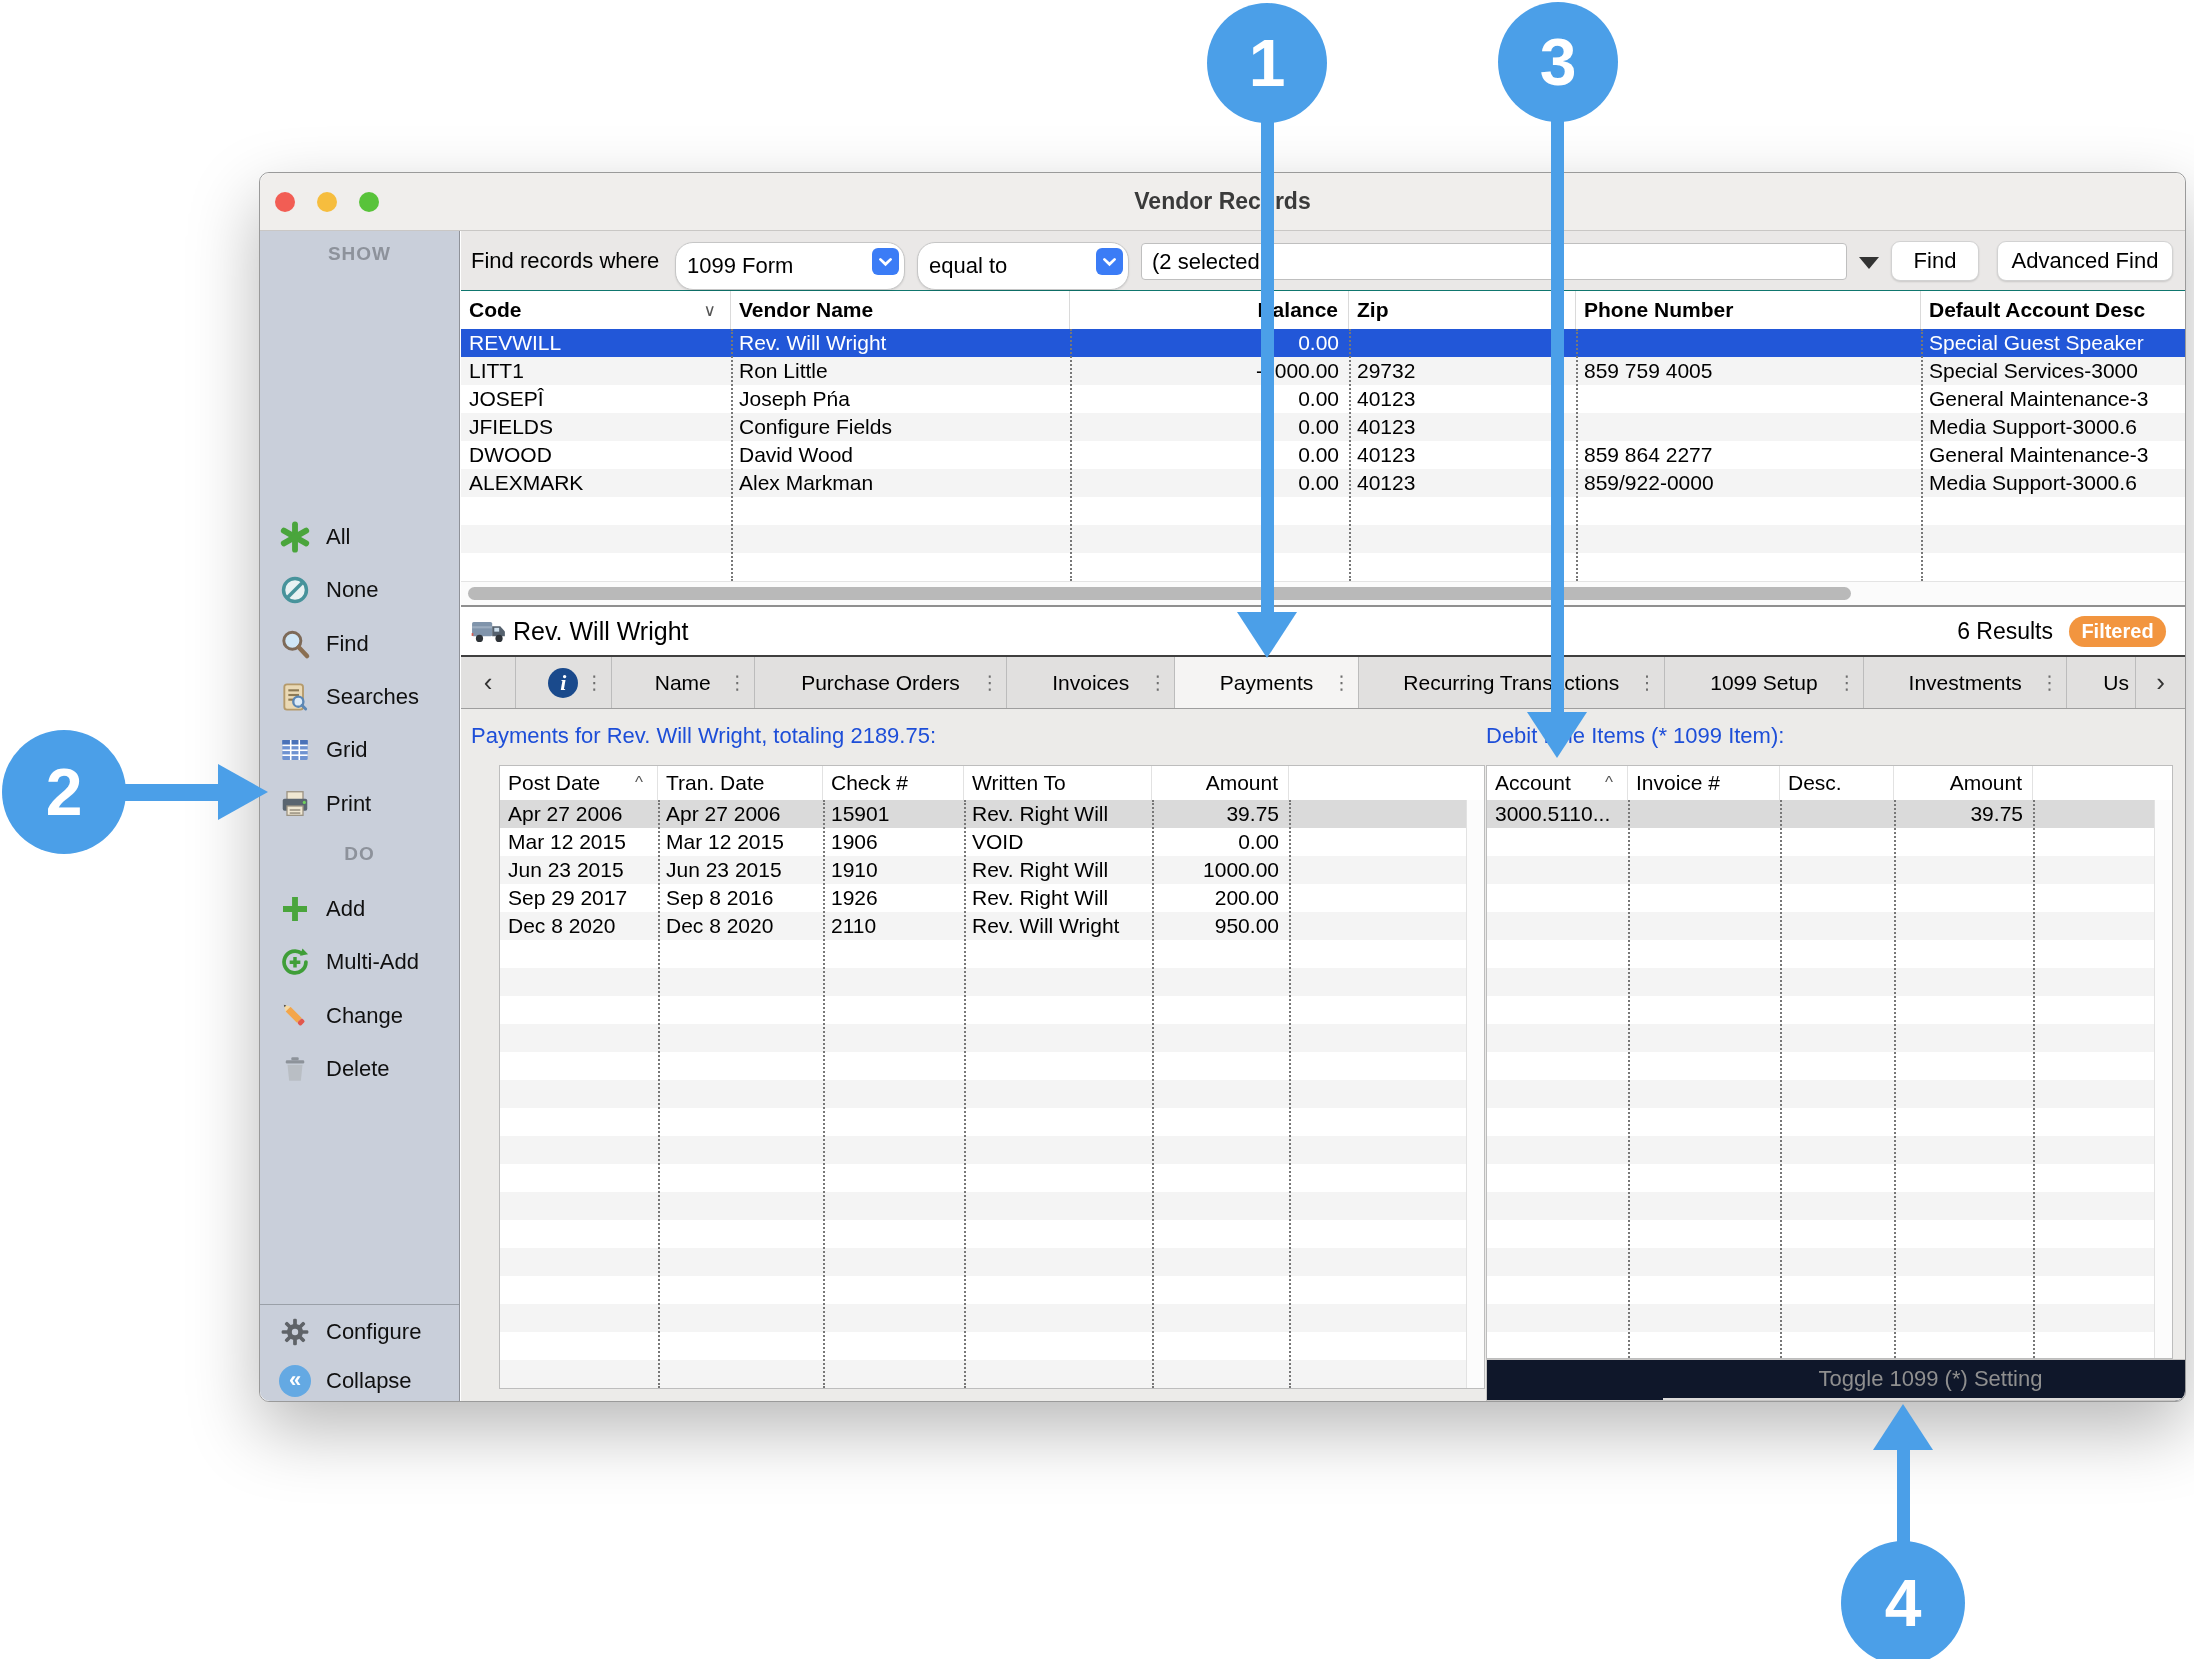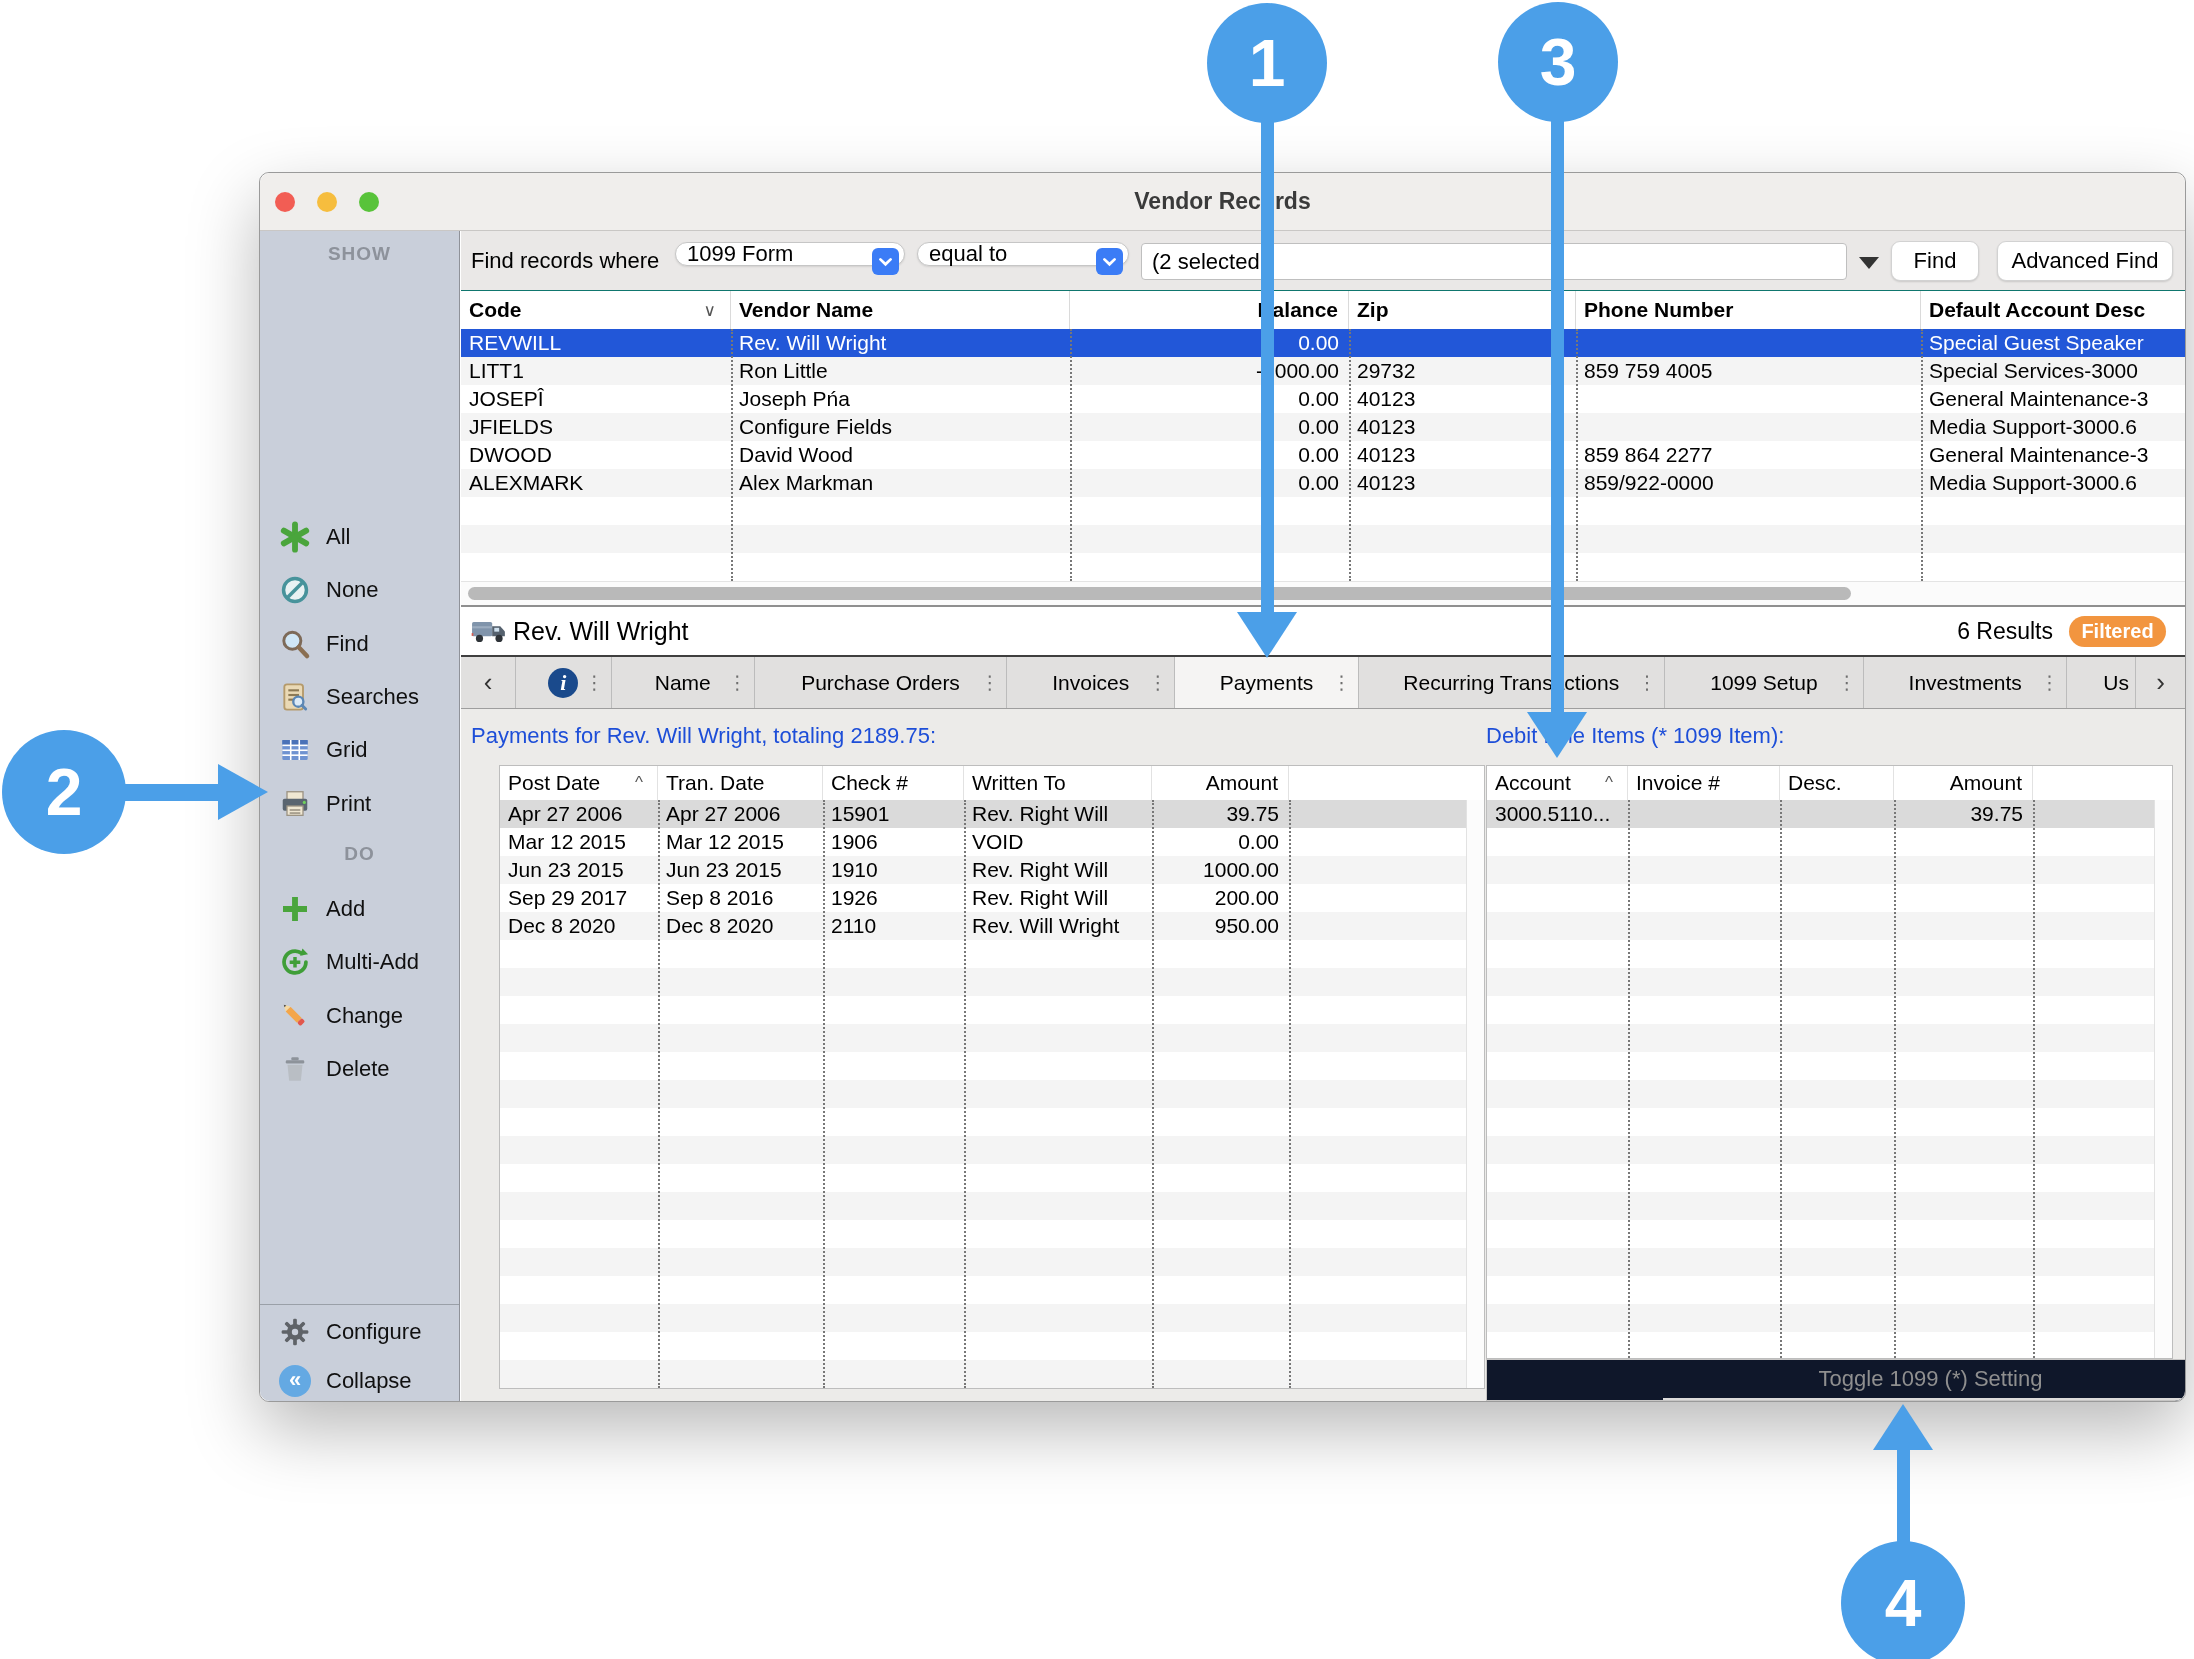--- a/index.html
+++ b/index.html
@@ -36,21 +36,21 @@
   .side-item .lbl{position:absolute;left:66px;top:0;height:38px;display:flex;align-items:center;
                   font-size:22px;color:#101010;}
   .side-divider{position:absolute;left:0;right:0;top:1073px;height:1px;background:#9aa0a8;}
   .circ{border-radius:50%;display:flex;align-items:center;justify-content:center;color:#fff;}
 
   
   .main{position:absolute;left:201px;top:58px;right:0;bottom:0;border-radius:0 0 10px 0;overflow:hidden;}
 
   .searchrow{position:absolute;left:0;top:0;right:0;height:60px;background:#eae8e7;border-bottom:1px solid #0f766e;}
   .sr-label{position:absolute;left:10px;top:0;height:60px;display:flex;align-items:center;font-size:22px;color:#000;}
-  .dd{position:absolute;top:11px;height:24px;background:#fff;border:1px solid #c6c6c6;border-radius:18px;
+  .dd{position:absolute;top:11px;height:48px;background:#fff;border:1px solid #c6c6c6;border-radius:18px;
       font-size:22px;display:flex;align-items:center;padding-left:11px;box-shadow:0 1px 2px rgba(0,0,0,.10);}
   .ddchev{position:absolute;right:5px;top:5px;width:27px;height:27px;border-radius:6px;background:var(--macos-blue);
           display:flex;align-items:center;justify-content:center;}
   .valinput{position:absolute;left:680px;top:12px;width:706px;height:37px;background:#fff;border:1px solid #bfbfbf;
             border-radius:4px;font-size:22px;display:flex;align-items:center;padding-left:10px;}
   .caret-btn{position:absolute;left:1398px;top:26px;width:0;height:0;border-left:10px solid transparent;
              border-right:10px solid transparent;border-top:12px solid #333;}
   .btn{position:absolute;top:10px;height:40px;background:#fff;border:1px solid #d2d2d2;border-radius:9px;
        font-size:22px;display:flex;align-items:center;justify-content:center;box-shadow:0 1px 2px rgba(0,0,0,.14);color:#000;}
 

